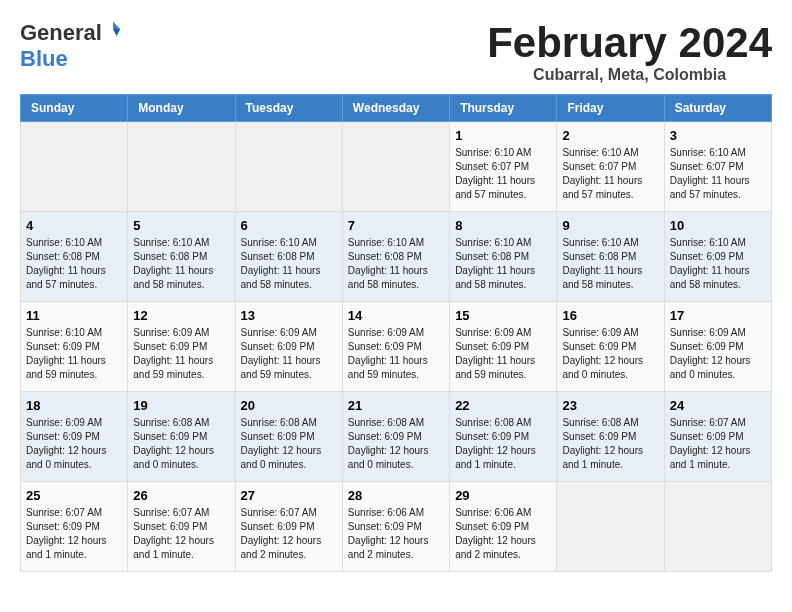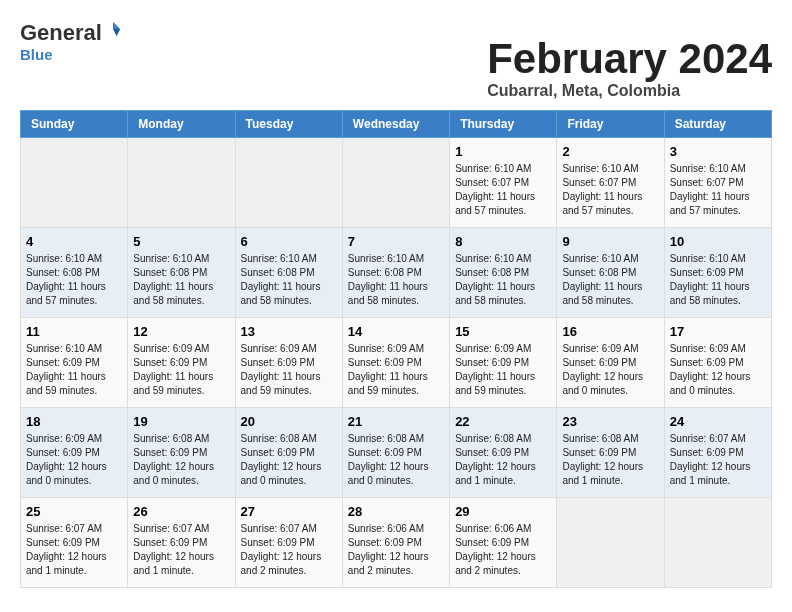--- a/index.html
+++ b/index.html
@@ -24,35 +24,34 @@
     .logo-text {
       display: flex;
       align-items: baseline;
     }
     .logo-general {
       font-size: 22px;
       font-weight: bold;
       color: #333;
     }
     .logo-blue {
-      font-size: 15px;
+      font-size: 22px;
       font-weight: bold;
       color: #3a7ec6;
     }
     .logo-icon {
       display: inline-block;
       width: 18px;
       height: 18px;
       margin-left: 2px;
       position: relative;
       top: -2px;
     }
     .title-section {
-      text-align: left;
-      margin-top: 16px;
+      text-align: center;
     }
     .month-title {
       font-size: 42px;
       font-weight: bold;
       color: #222;
       line-height: 1.1;
     }
     .subtitle {
       font-size: 16px;
       color: #444;

